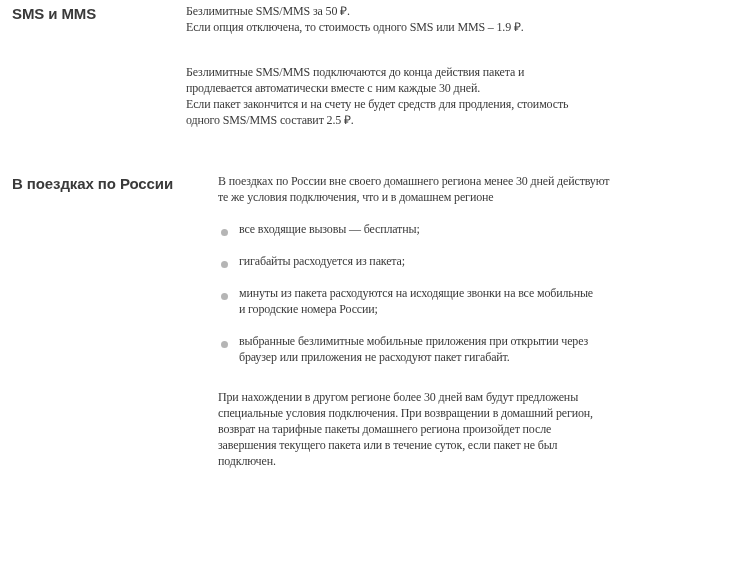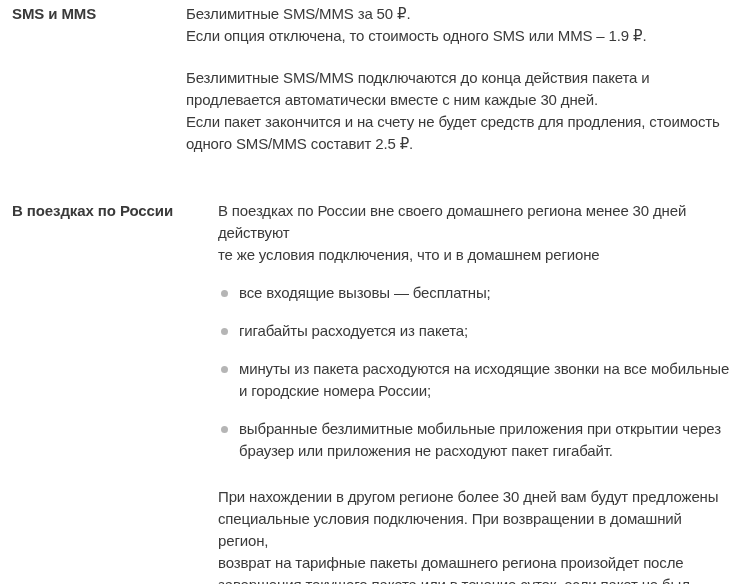--- a/index.html
+++ b/index.html
@@ -31,29 +31,30 @@
     width: 174px;
     font-size: 15px;
     font-weight: bold;
     line-height: 22px;
     letter-spacing: -0.1px;
     padding-right: 10px;
   }
   .content-col {
     flex: 1;
     min-width: 0;
-    font-size: 15px;
-    line-height: 22px;
+    font-size: 12px;
+    line-height: 16px;
     letter-spacing: -0.15px;
+    font-family: Liberation Serif, serif;
   }
   .content-col p {
     margin: 0;
     white-space: pre-line;
   }
-  p.para-gap { margin-top: 20px; }
+  p.para-gap { margin-top: 29px; }
   p.closing { margin-top: 24px; }
   ul.bullet-list {
     list-style: none;
     margin: 0;
     padding: 0;
   }
   ul.bullet-list li {
     display: flex;
     align-items: flex-start;
     margin: 16px 0 2px 0;

